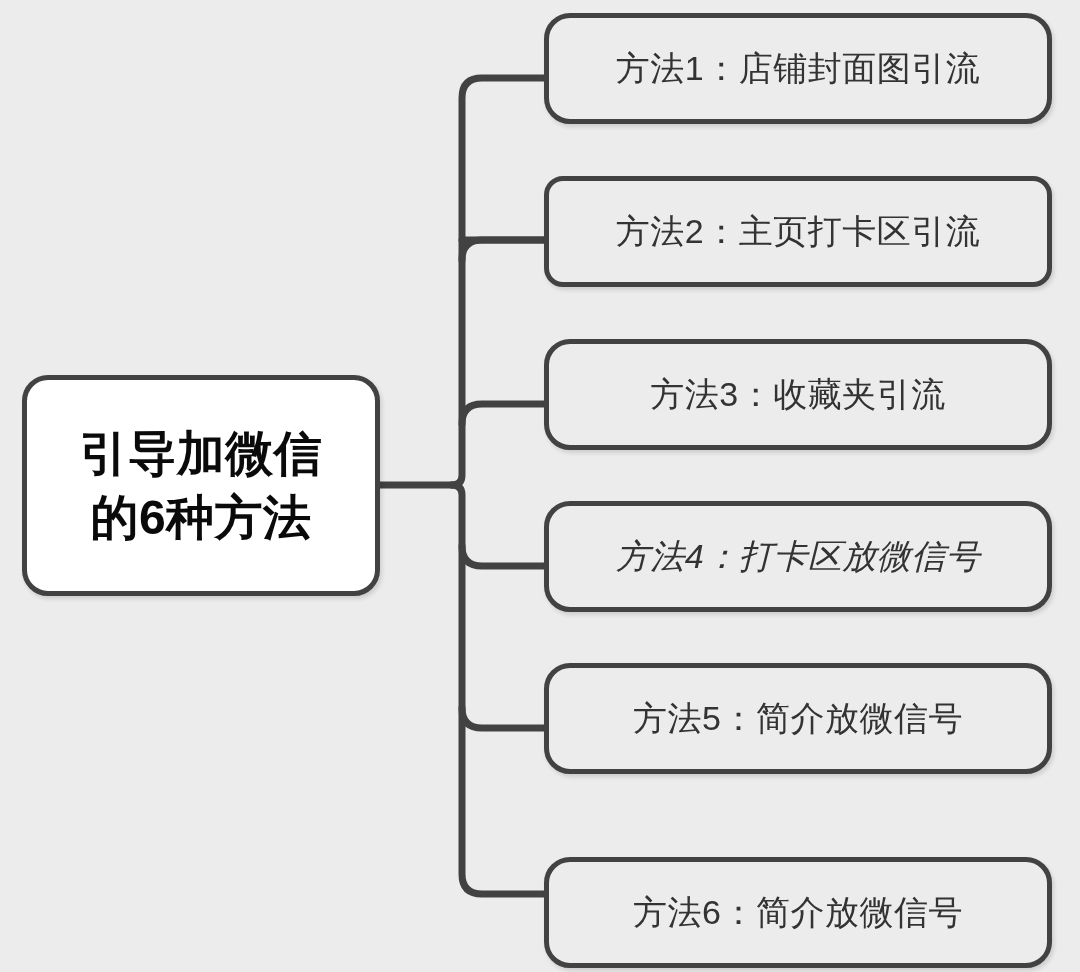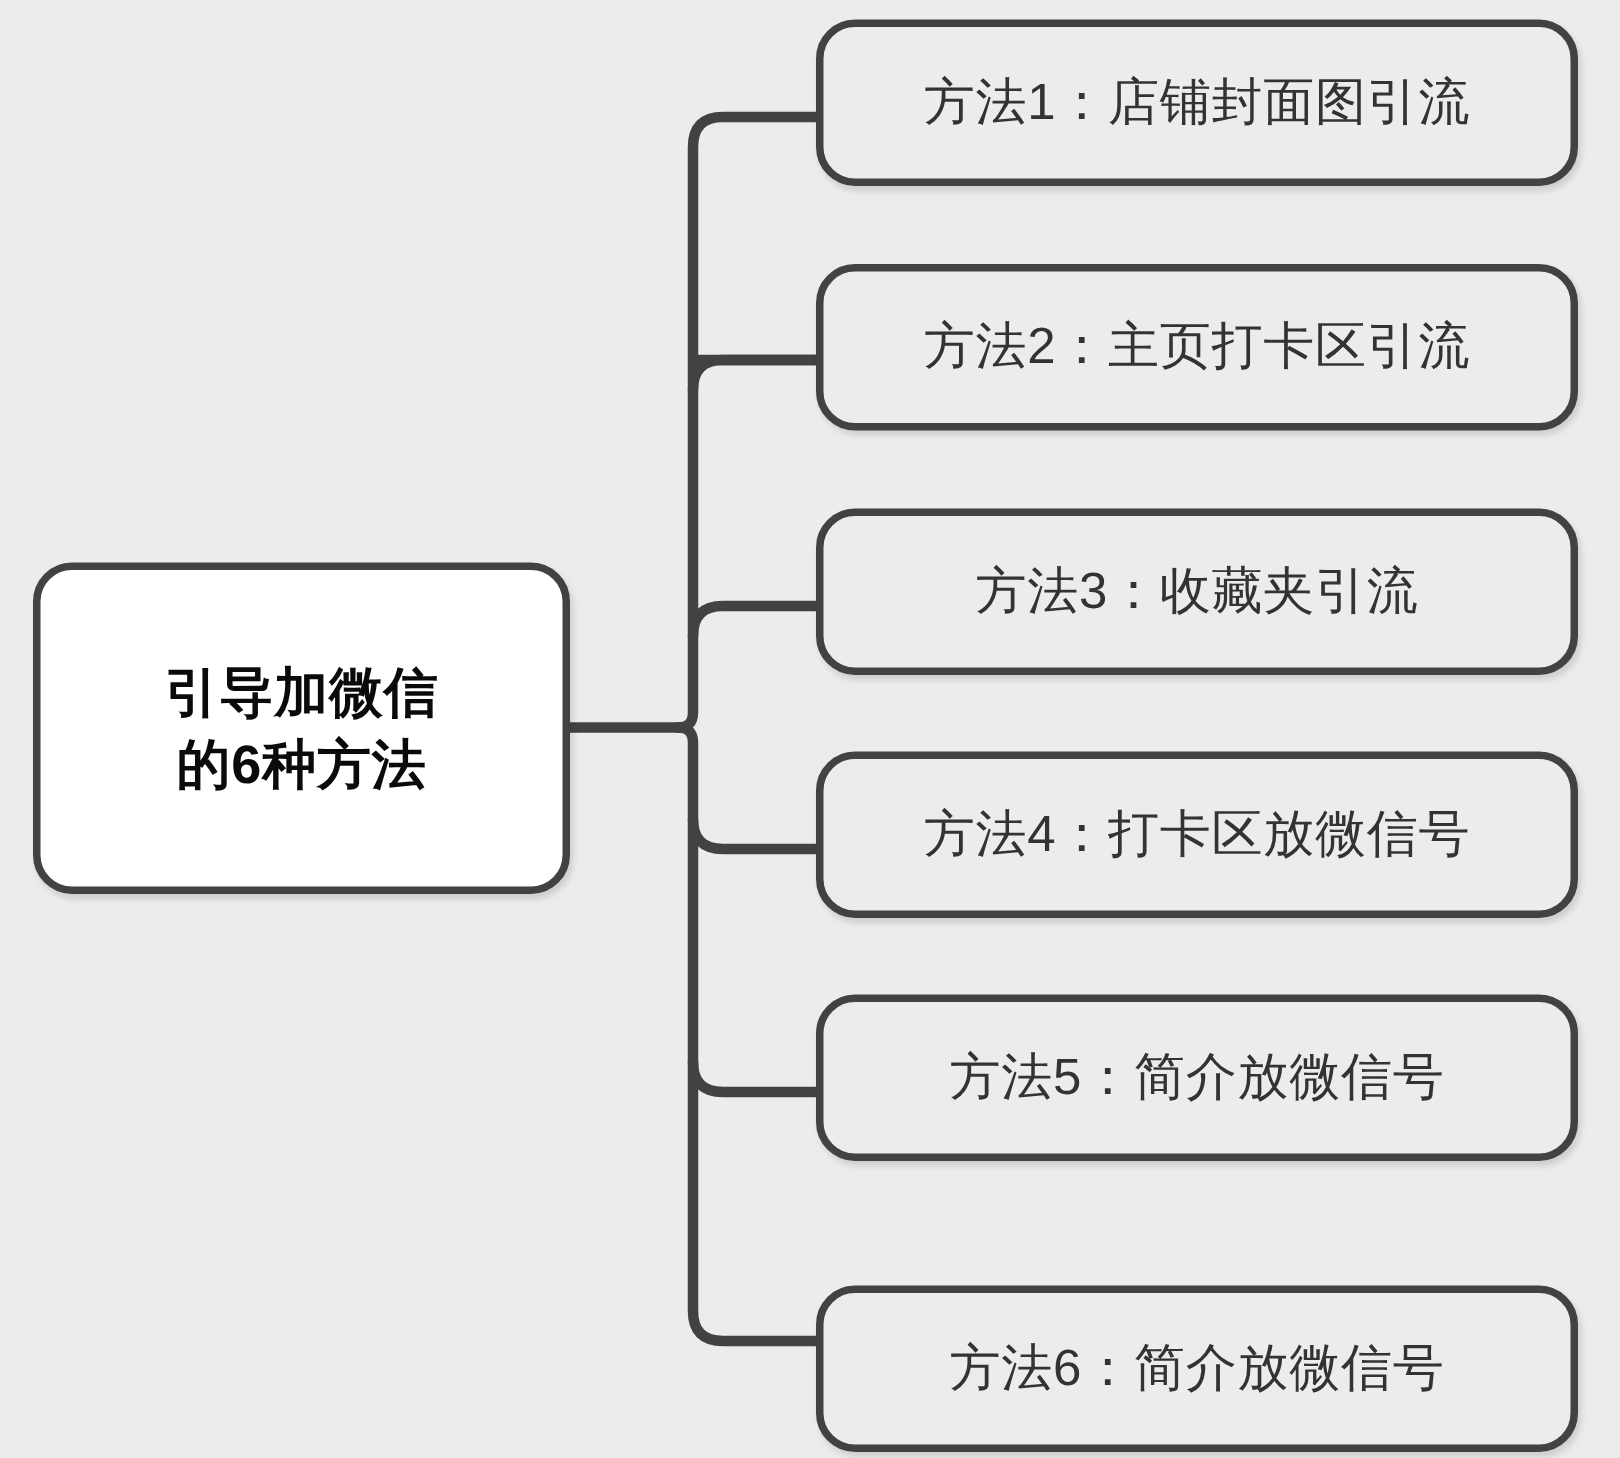--- a/index.html
+++ b/index.html
@@ -35,21 +35,21 @@
     left: 22px;
     top: 375px;
     width: 358px;
     height: 221px;
     background: #ffffff;
     border: 5px solid #424242;
     border-radius: 26px;
     box-shadow: 2px 3px 4px rgba(0,0,0,0.13);
   }
   .root-label {
-    font-size: 36px;
+    font-size: 48px;
     font-weight: bold;
     color: #0a0a0a;
     line-height: 1.32;
     letter-spacing: 0.5px;
     white-space: pre-line;
   }
   .child-node {
     left: 544px;
     width: 508px;
     height: 111px;
@@ -59,23 +59,23 @@
     box-shadow: 2px 3px 4px rgba(0,0,0,0.13);
   }
   .child-label {
     font-size: 34px;
     font-weight: normal;
     color: #333333;
     line-height: 1.2;
     letter-spacing: 0.5px;
   }
   .n1 { top: 13px; }
-  .n2 { top: 176px; }
+  .n2 { top: 176px; border-radius: 19px; }
   .n3 { top: 339px; align-items: center; }
-  .n4 { top: 501px; }
+  .n4 { top: 501px; font-style: italic; }
   .n5 { top: 663px; }
   .n6 { top: 857px; }
 </style>
 </head>
 <body>
 
 <div id="canvas">
 
   <svg id="connectors" viewBox="0 0 1080 972" xmlns="http://www.w3.org/2000/svg">
     <g fill="none" stroke="#424242" stroke-width="7" stroke-linecap="round" stroke-linejoin="round">

